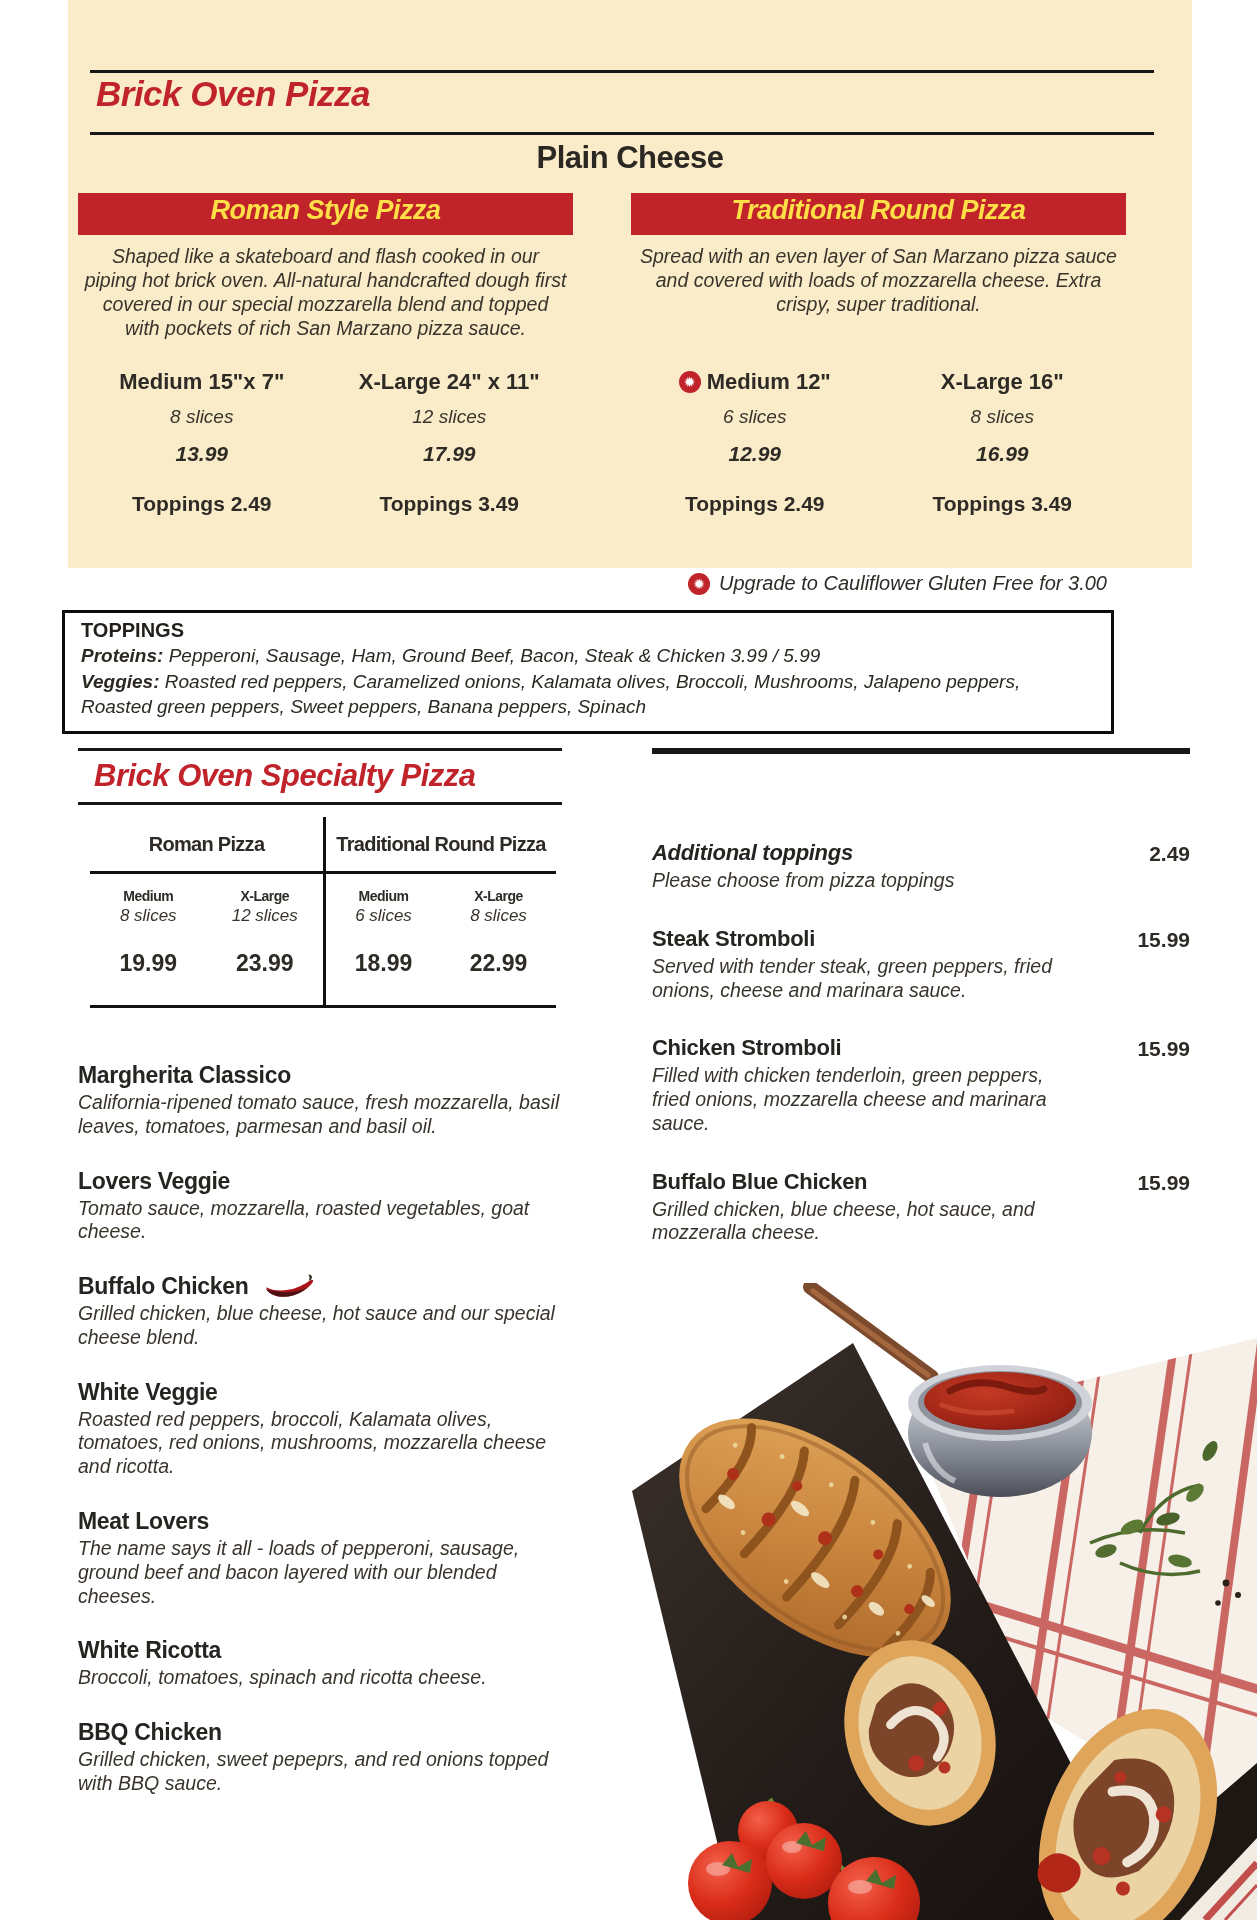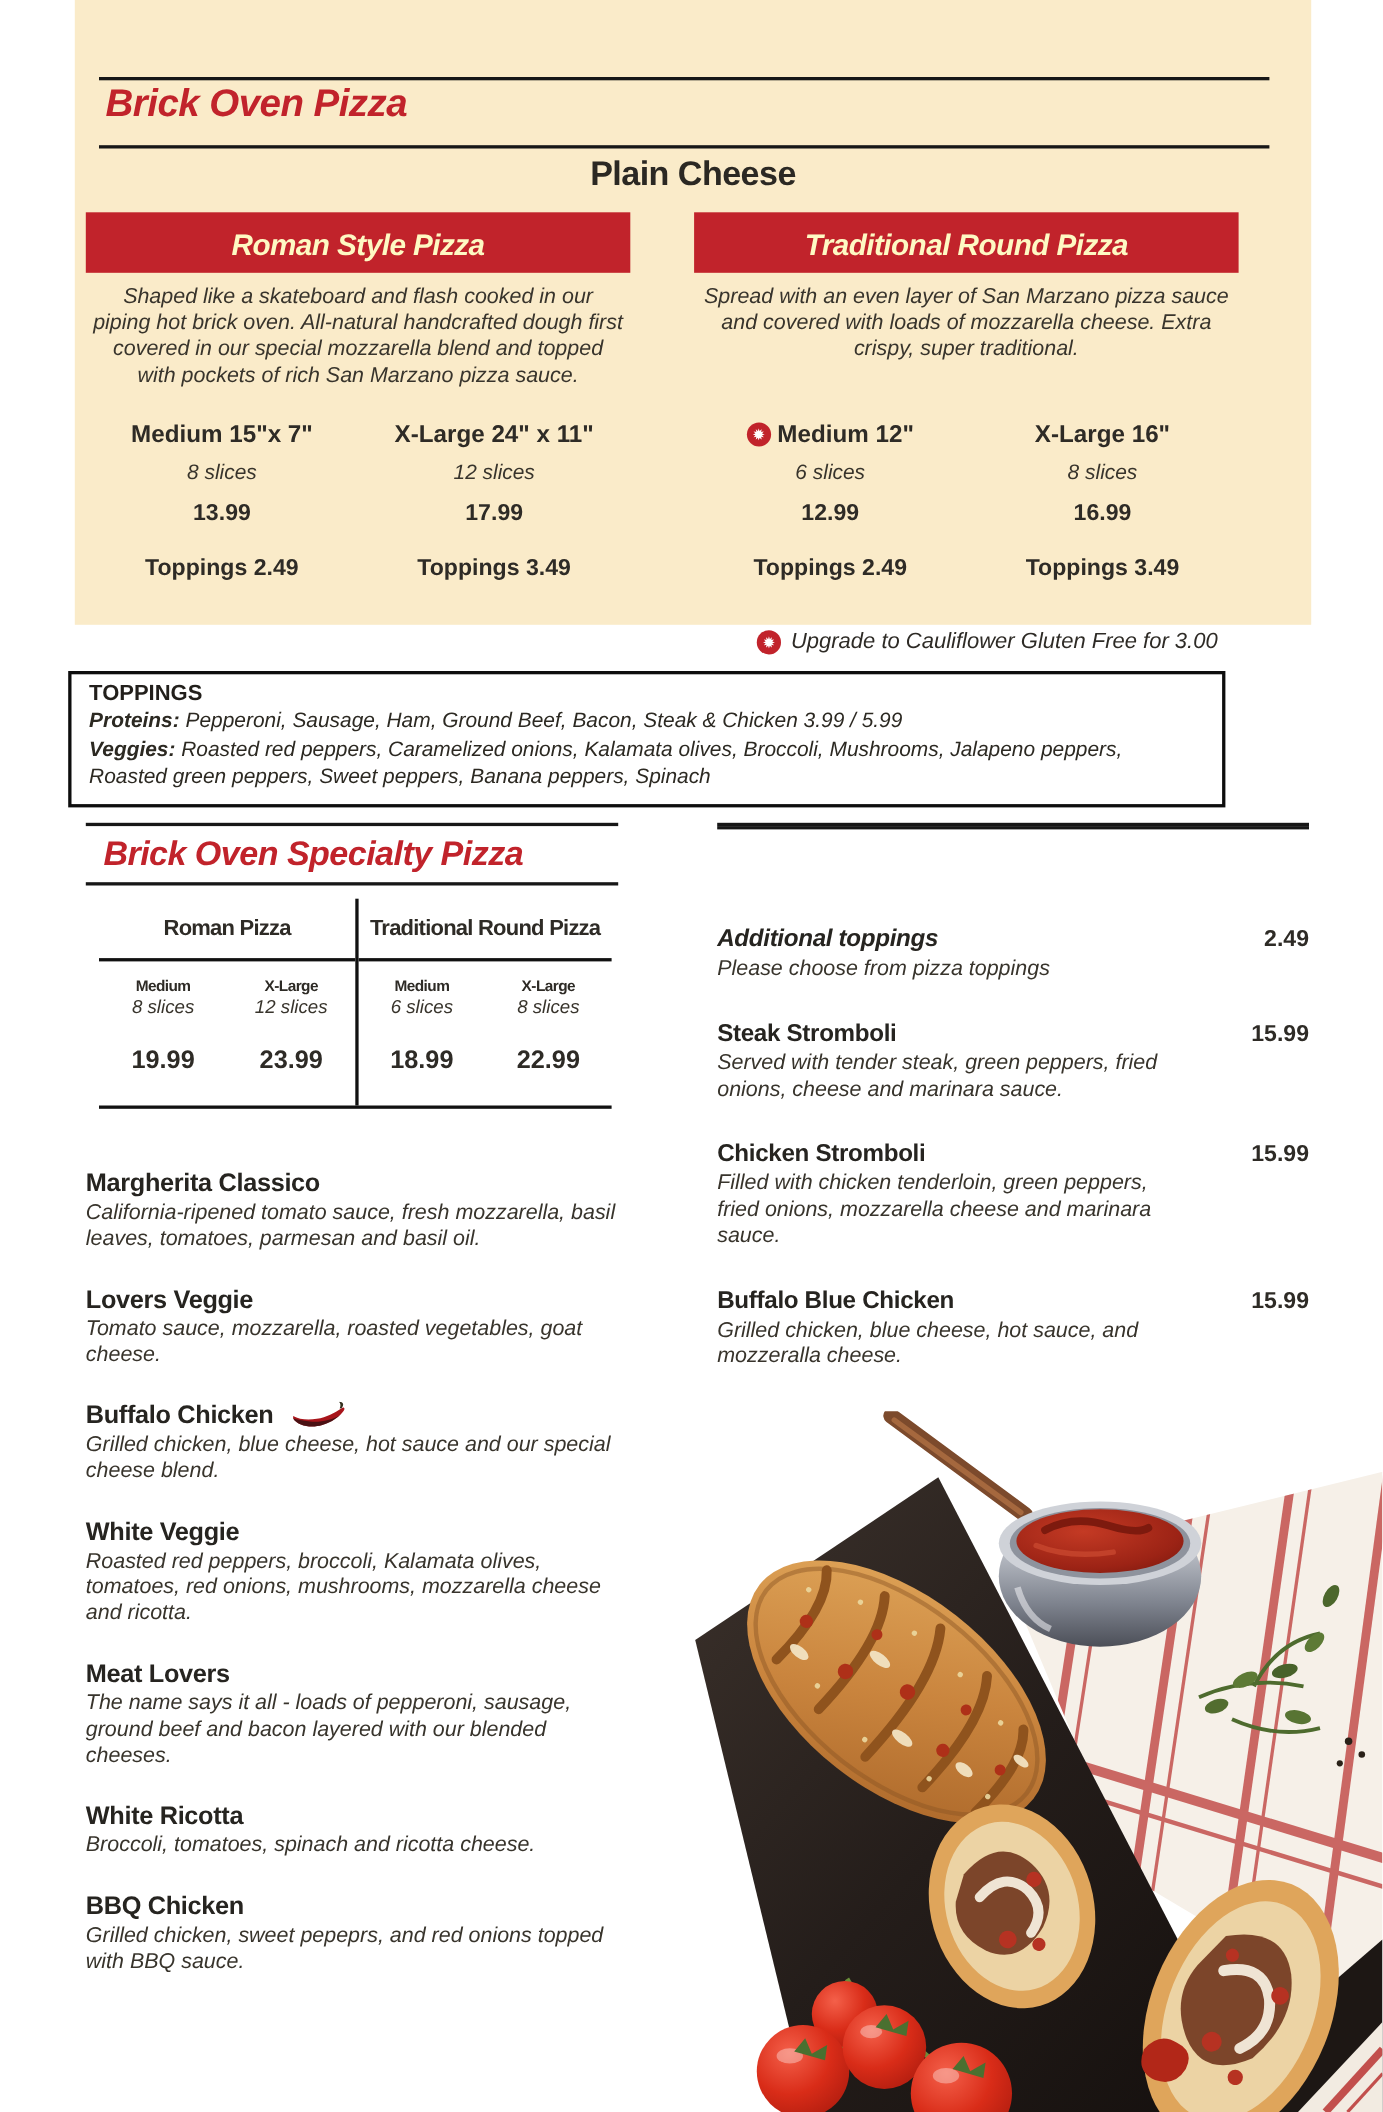--- a/index.html
+++ b/index.html
@@ -18,32 +18,32 @@
   }
   .plain-cheese-title{
     position:absolute;left:0;top:140px;width:100%;margin:0;text-align:center;
     font-size:31px;font-weight:bold;color:#2b2823;letter-spacing:-0.5px;
   }
   .pc-grid{
     position:absolute;left:10px;right:66px;top:193px;
     display:grid;grid-template-columns:1fr 1fr;column-gap:58px;
   }
   .banner{
-    background:#c1232b;color:#fef9c3;text-align:center;
-    font-size:27px;font-weight:bold;font-style:italic;padding:15px 0 9px;letter-spacing:-0.5px;
+    background:#c1232b;color:#fde047;text-align:center;
+    font-size:27px;font-weight:bold;font-style:italic;padding:2px 0 9px;letter-spacing:-0.5px;
   }
   .pc-desc{
     margin:10px 6px 0;min-height:100px;text-align:center;font-style:italic;
     font-size:19.5px;line-height:1.23;color:#38342c;
   }
   .pc-sizes{display:grid;grid-template-columns:1fr 1fr;margin-top:24px;}
   .pc-size{text-align:center;}
   .size-name{font-size:22px;font-weight:bold;display:flex;align-items:center;justify-content:center;gap:6px;}
   .size-slices{margin-top:11px;font-style:italic;font-size:19px;color:#38342c;}
-  .size-price{margin-top:14px;font-size:21px;font-weight:bold;}
+  .size-price{margin-top:14px;font-size:21px;font-weight:bold;font-style:italic;}
   .size-toppings{margin-top:26px;font-size:21px;font-weight:bold;}
   .starburst{
     display:inline-flex;width:22px;height:22px;border-radius:50%;background:#c1232b;
     color:#ffffff;align-items:center;justify-content:center;font-size:14px;line-height:1;flex:0 0 auto;
   }
   
   .gluten-note{
     position:absolute;left:688px;top:572px;display:flex;align-items:center;gap:9px;
     font-style:italic;font-size:20px;color:#2e2b26;
   }

